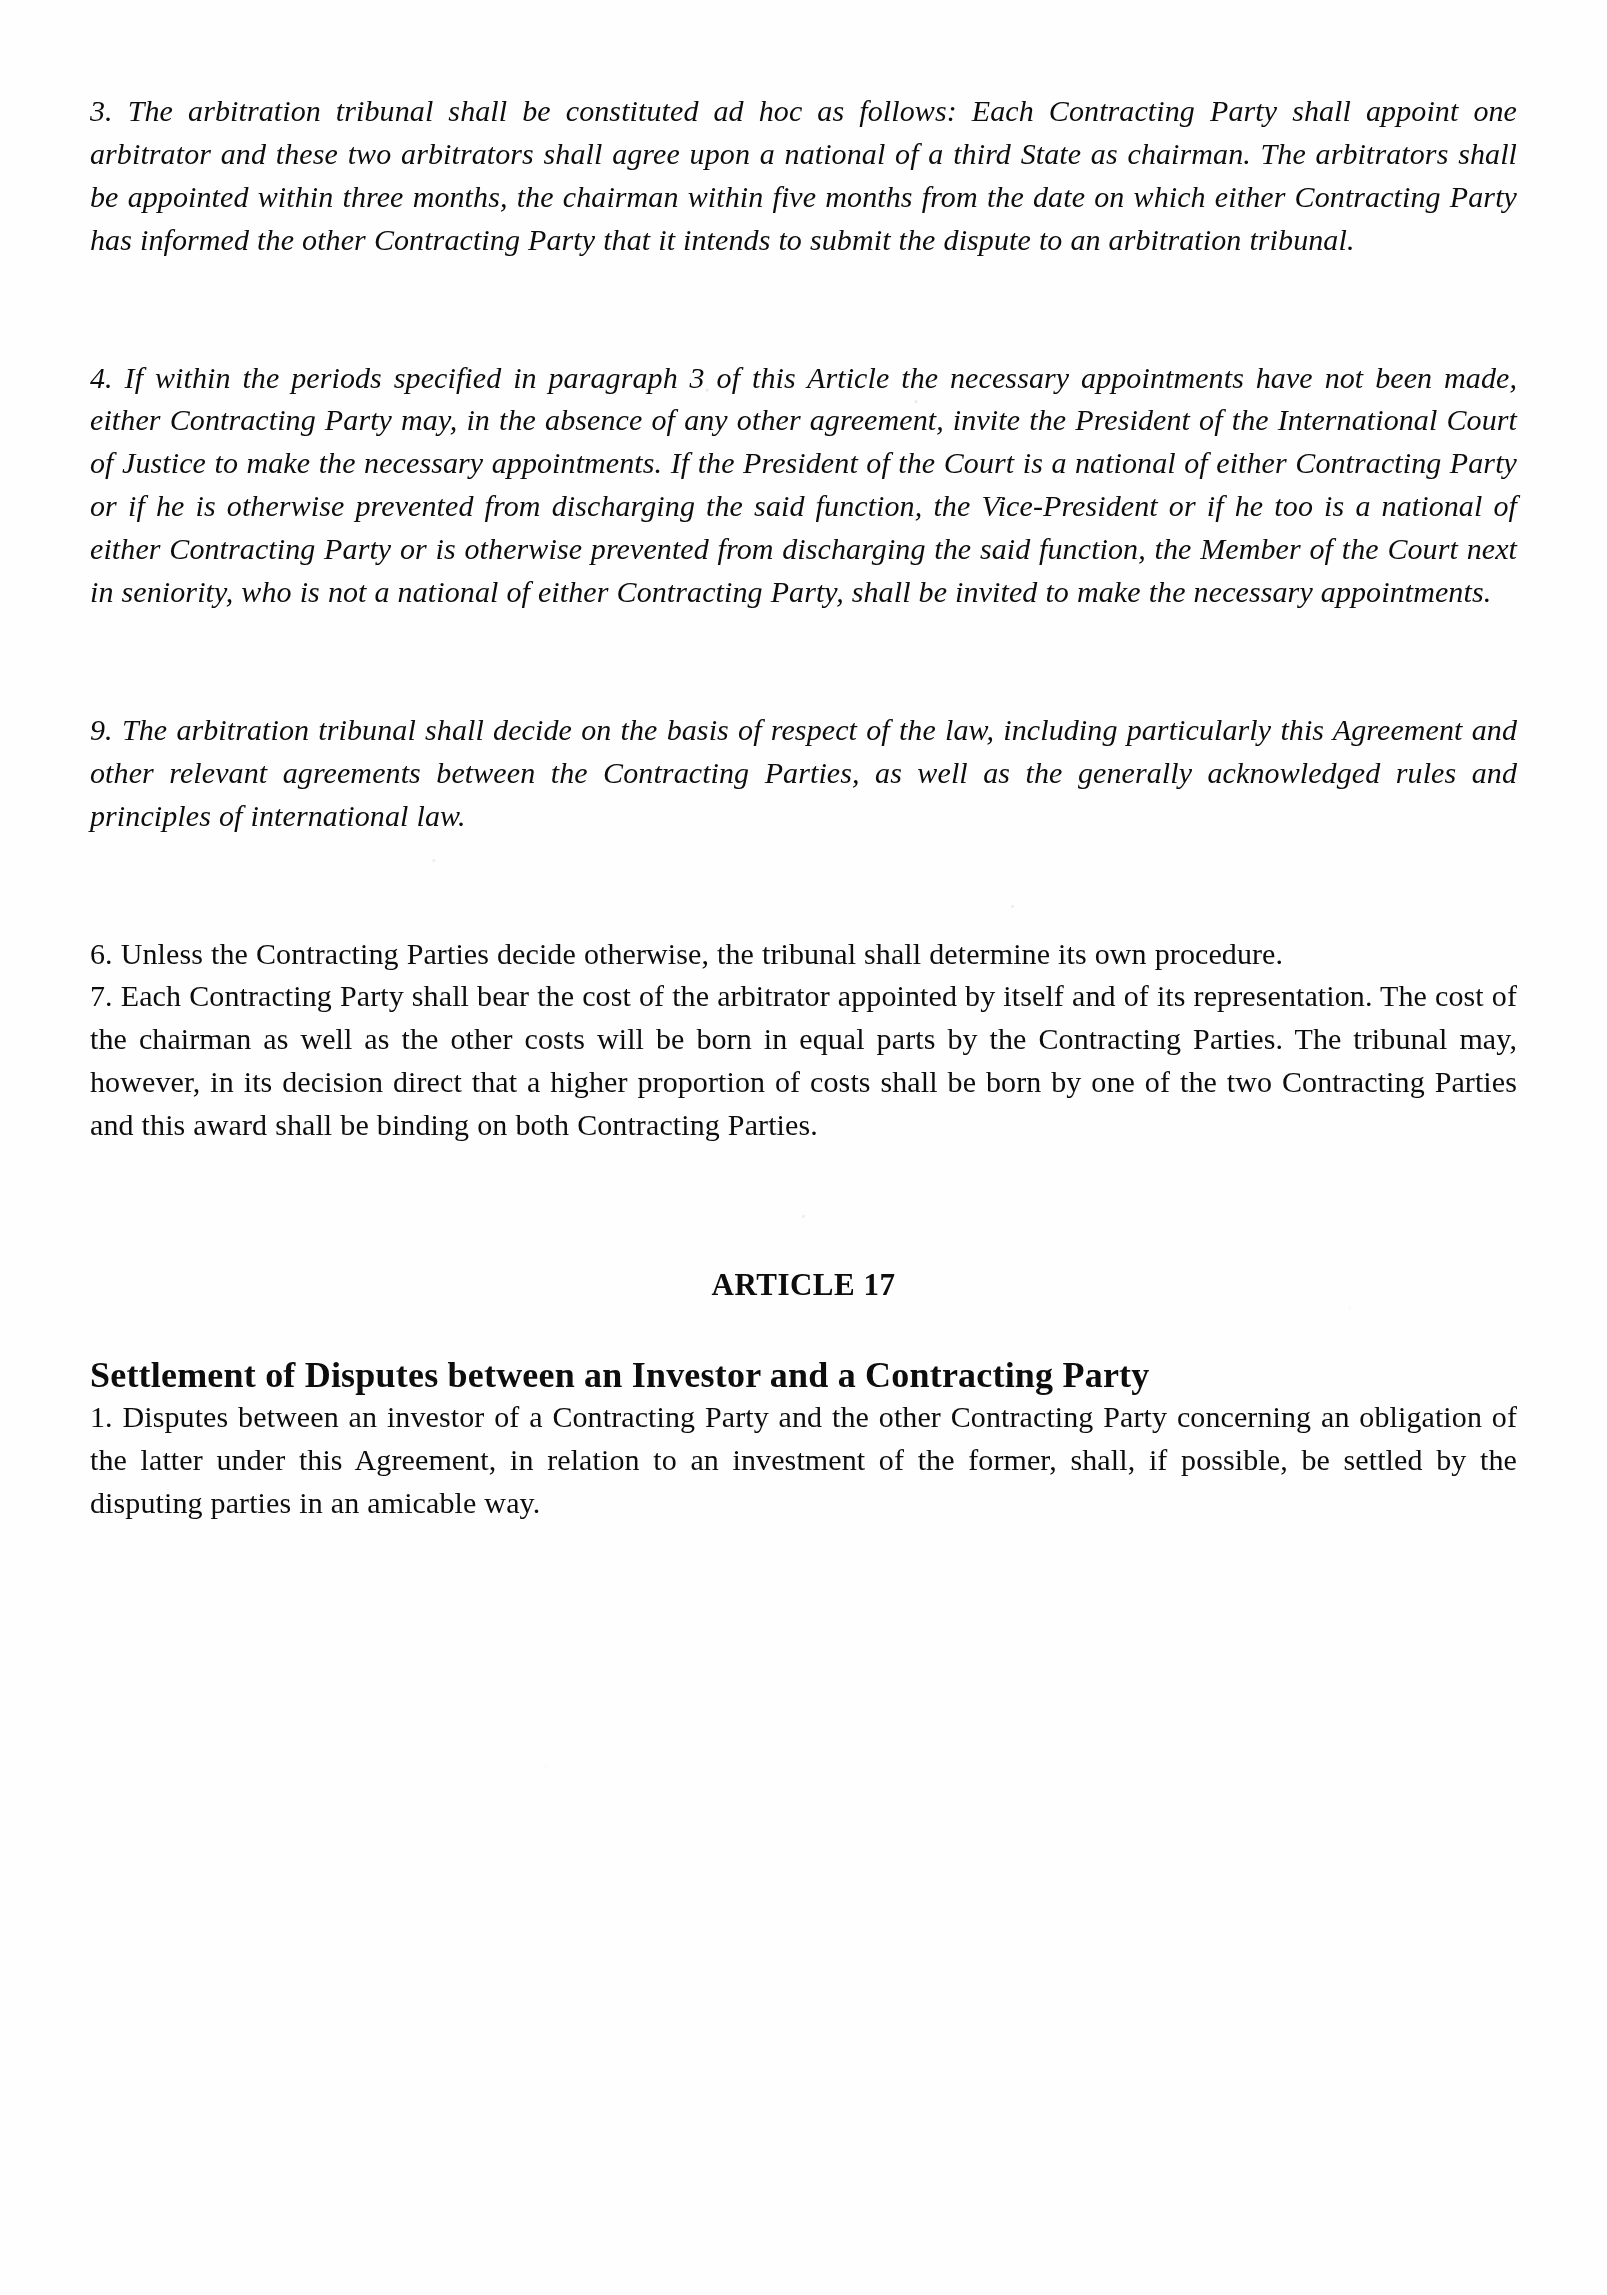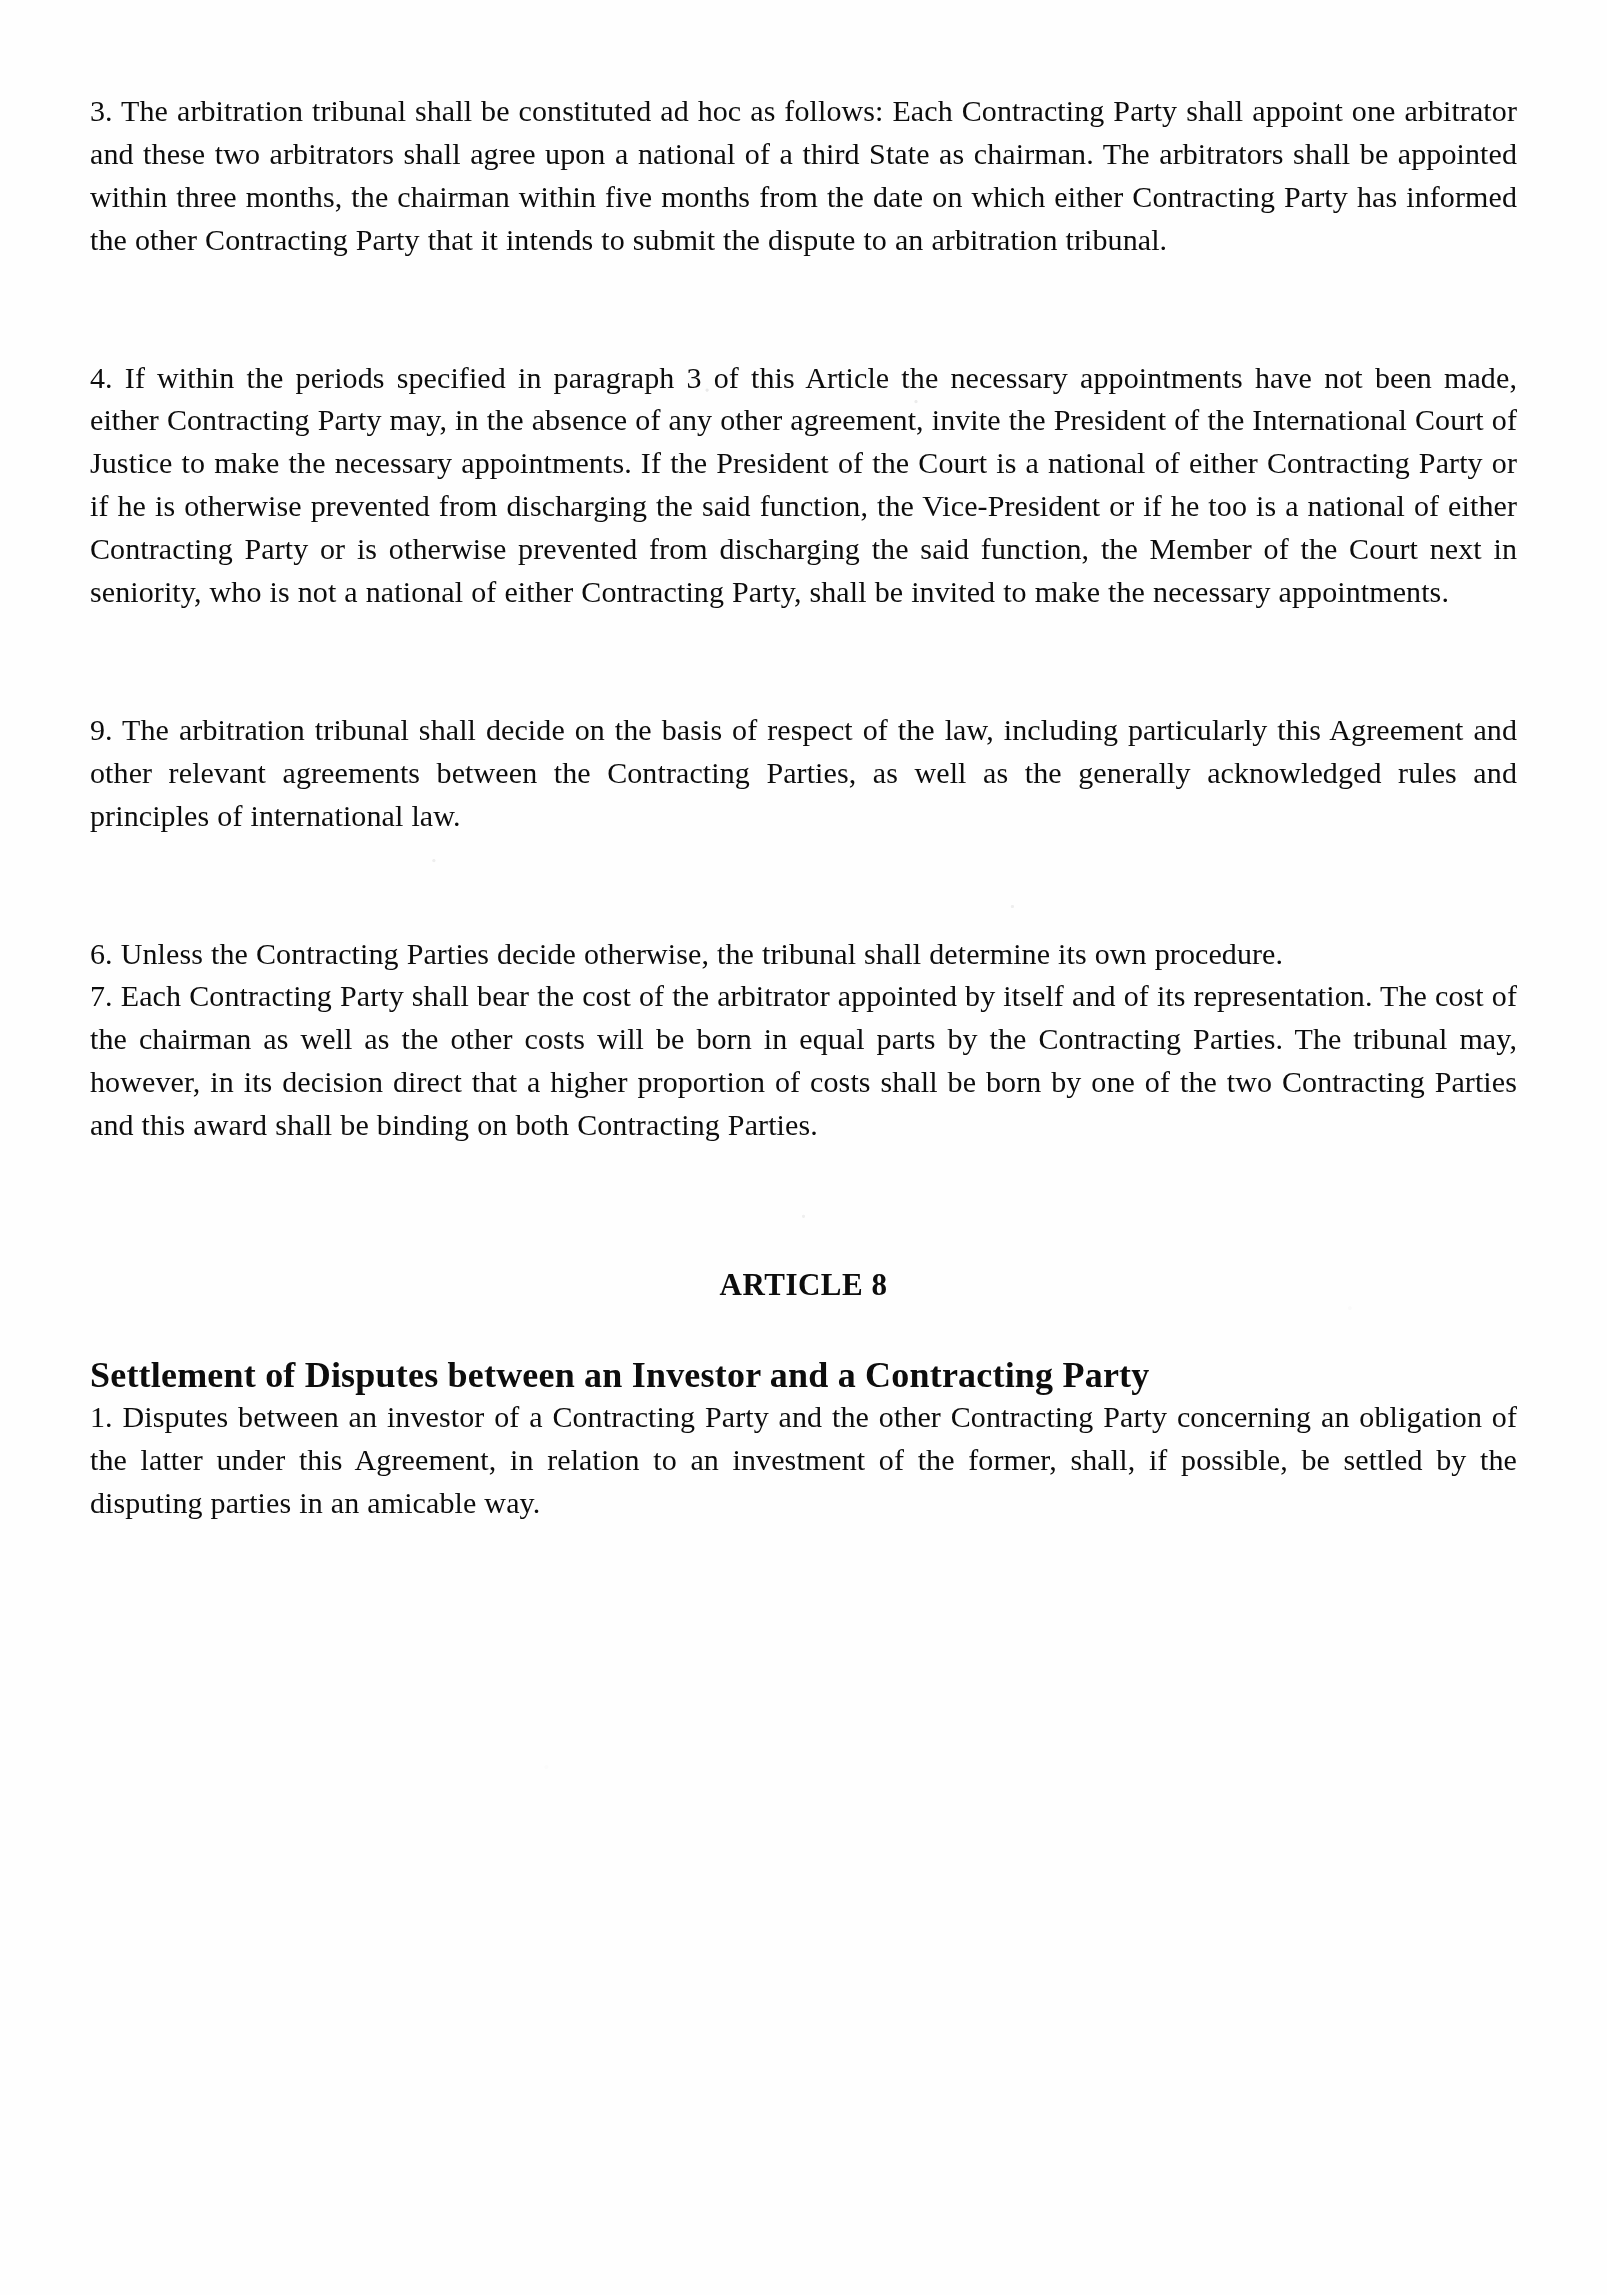--- a/index.html
+++ b/index.html
@@ -30,21 +30,21 @@
   }
   .body-text {
     font-size: 30px;
     line-height: 1.43;
     text-align: justify;
     text-justify: inter-word;
     margin: 0 0 45px 0;
     letter-spacing: 0.1px;
     word-spacing: 0.4px;
   }
-  .para-gap-xl { margin-bottom: 95px; }
+  .para-gap-xl { margin-bottom: 95px; font-style: italic; }
   .para-tight { margin-bottom: 0; }
   .article-heading {
     text-align: center;
     font-weight: bold;
     font-size: 31px;
     letter-spacing: 0.5px;
     margin: 120px 0 0 0;
   }
   .article-subheading {
     font-weight: bold;
@@ -77,21 +77,21 @@
 
   <p class="body-text para-gap-xl">4. If within the periods specified in paragraph 3 of this Article the necessary appointments have not been made, either Contracting Party may, in the absence of any other agreement, invite the President of the International Court of Justice to make the necessary appointments. If the President of the Court is a national of either Contracting Party or if he is otherwise prevented from discharging the said function, the Vice-President or if he too is a national of either Contracting Party or is otherwise prevented from discharging the said function, the Member of the Court next in seniority, who is not a national of either Contracting Party, shall be invited to make the necessary appointments.</p>
 
   <p class="body-text para-gap-xl">9. The arbitration tribunal shall decide on the basis of respect of the law, including particularly this Agreement and other relevant agreements between the Contracting Parties, as well as the generally acknowledged rules and principles of international law.</p>
 
   <p class="body-text para-tight">6. Unless the Contracting Parties decide otherwise, the tribunal shall determine its own procedure.</p>
 
 
   <p class="body-text">7. Each Contracting Party shall bear the cost of the arbitrator appointed by itself and of its representation. The cost of the chairman as well as the other costs will be born in equal parts by the Contracting Parties. The tribunal may, however, in its decision direct that a higher proportion of costs shall be born by one of the two Contracting Parties and this award shall be binding on both Contracting Parties.</p>
 
-  <h2 class="article-heading">ARTICLE 8</h2>
+  <h2 class="article-heading">ARTICLE 17</h2>
 
   <h3 class="article-subheading">Settlement of Disputes between an Investor and a Contracting Party</h3>
 
   <p class="body-text section-after-heading">1. Disputes between an investor of a Contracting Party and the other Contracting Party concerning an obligation of the latter under this Agreement, in relation to an investment of the former, shall, if possible, be settled by the disputing parties in an amicable way.</p>
 
   <div class="speckles"></div>
 </div>
 
 
 </body></html>

